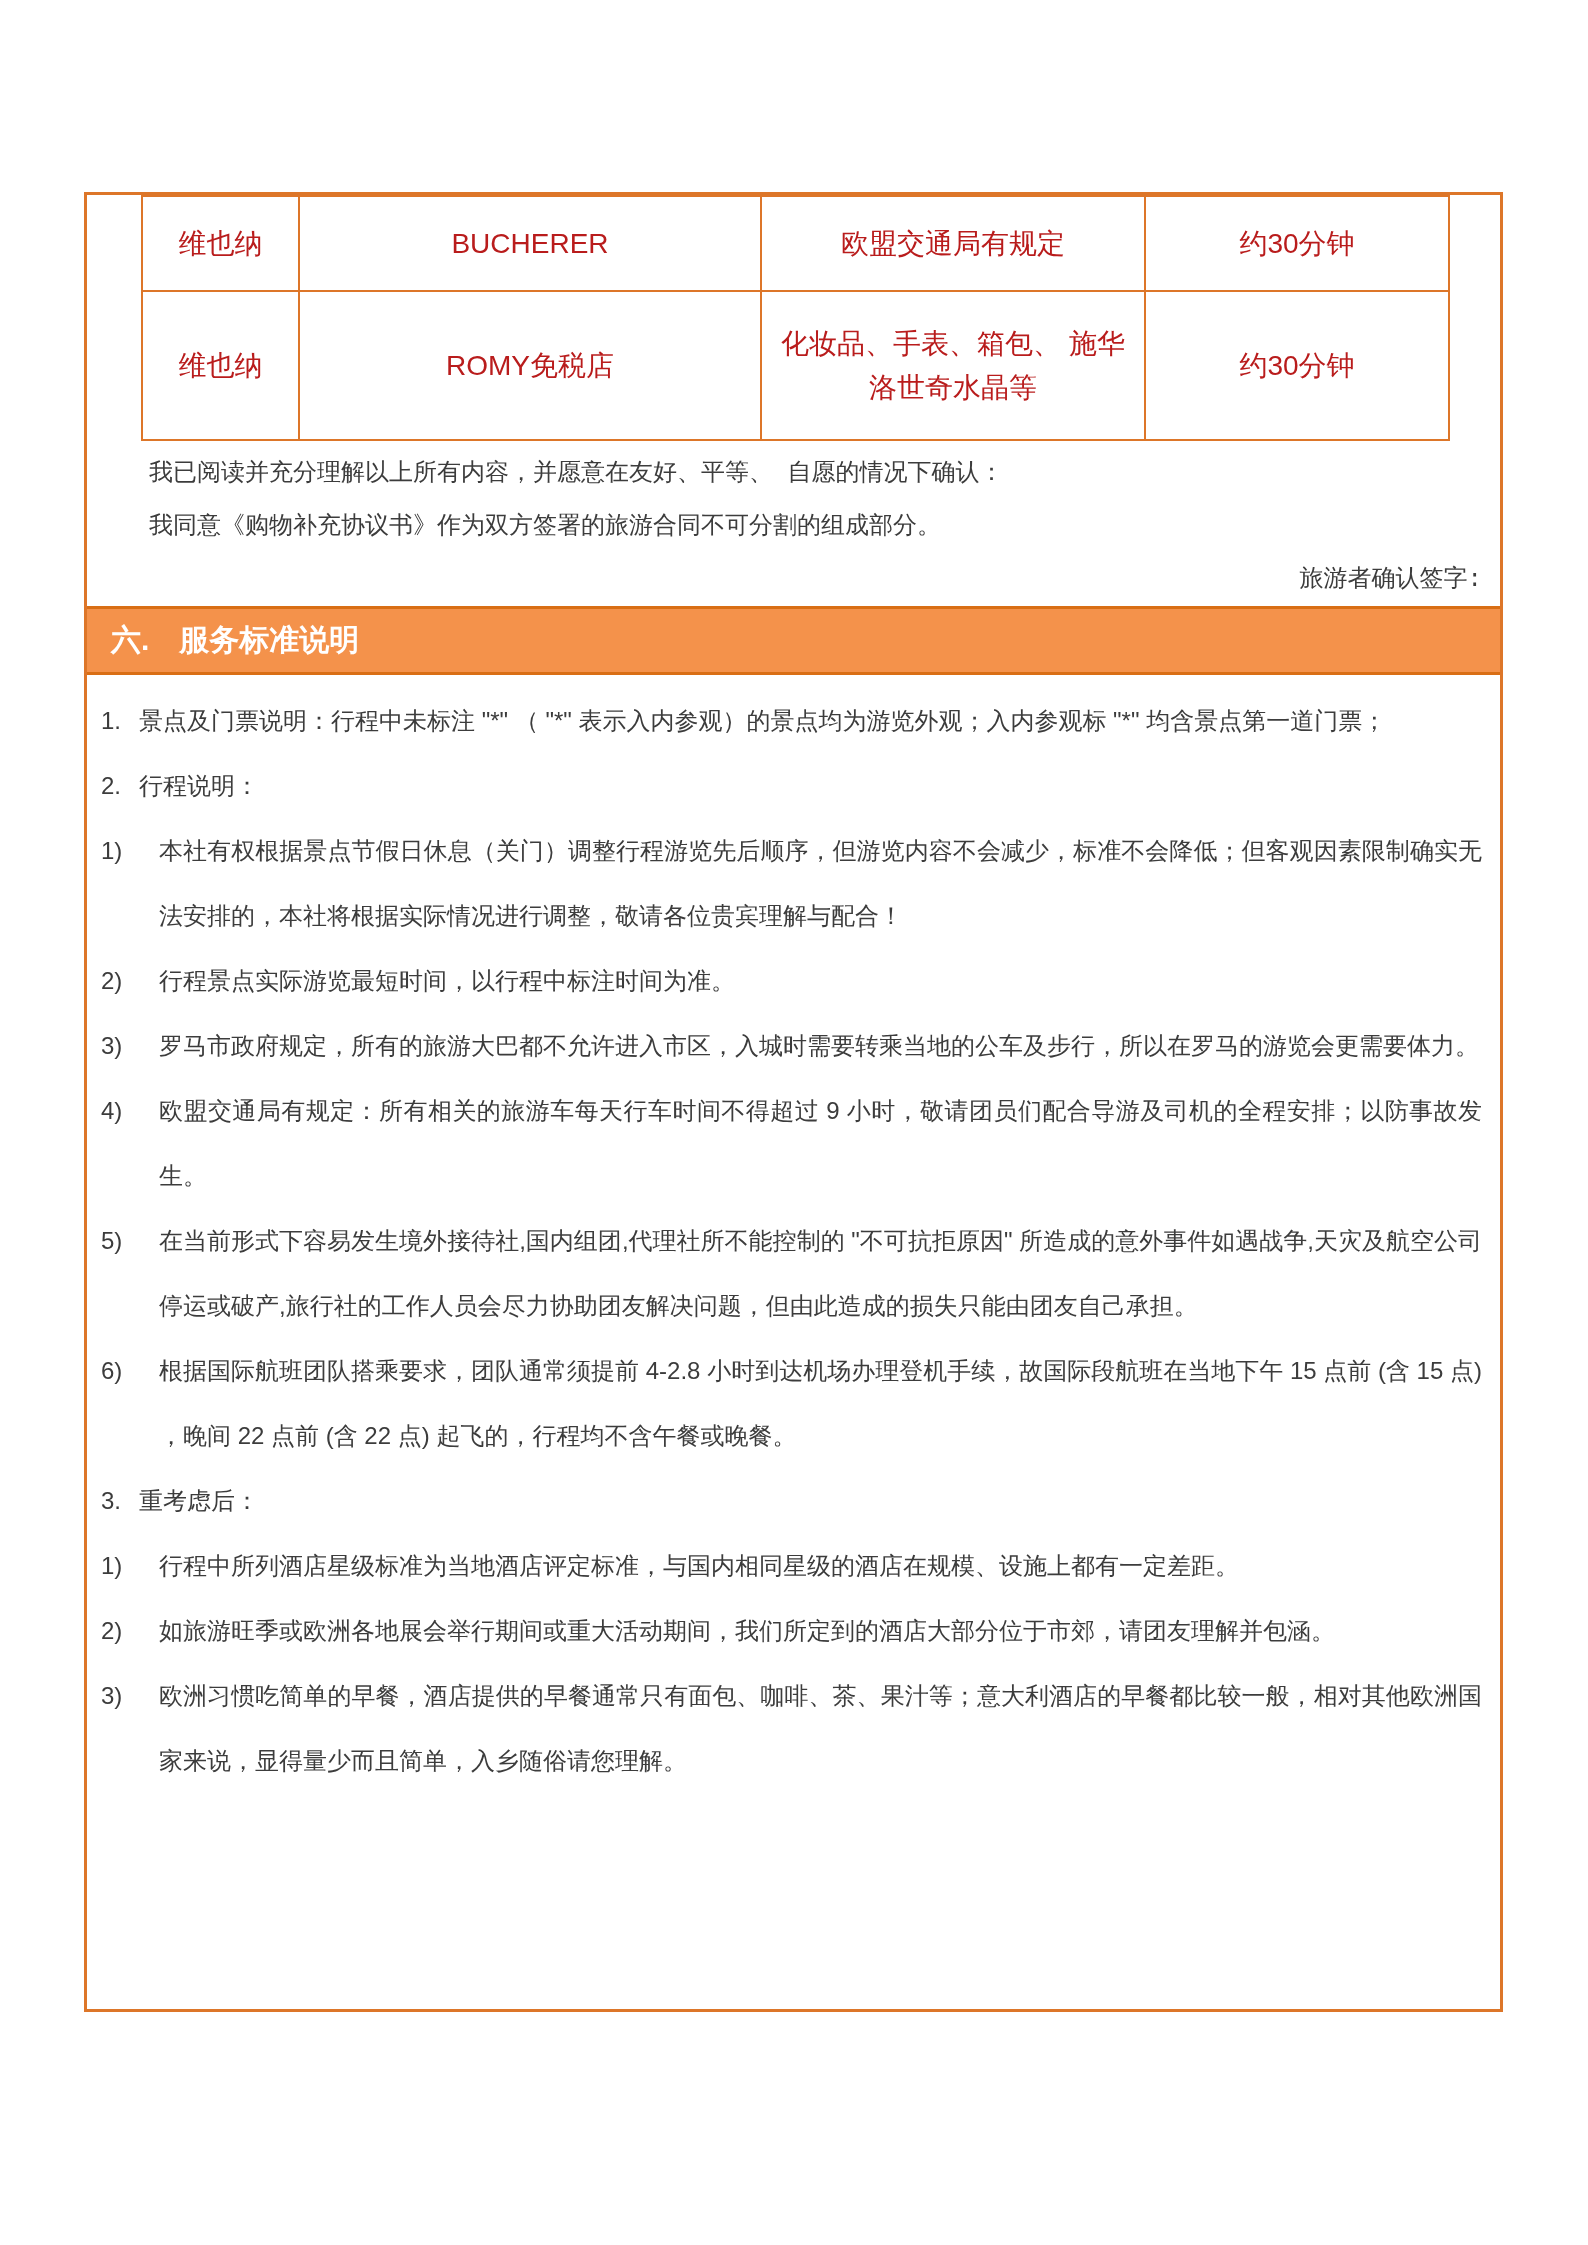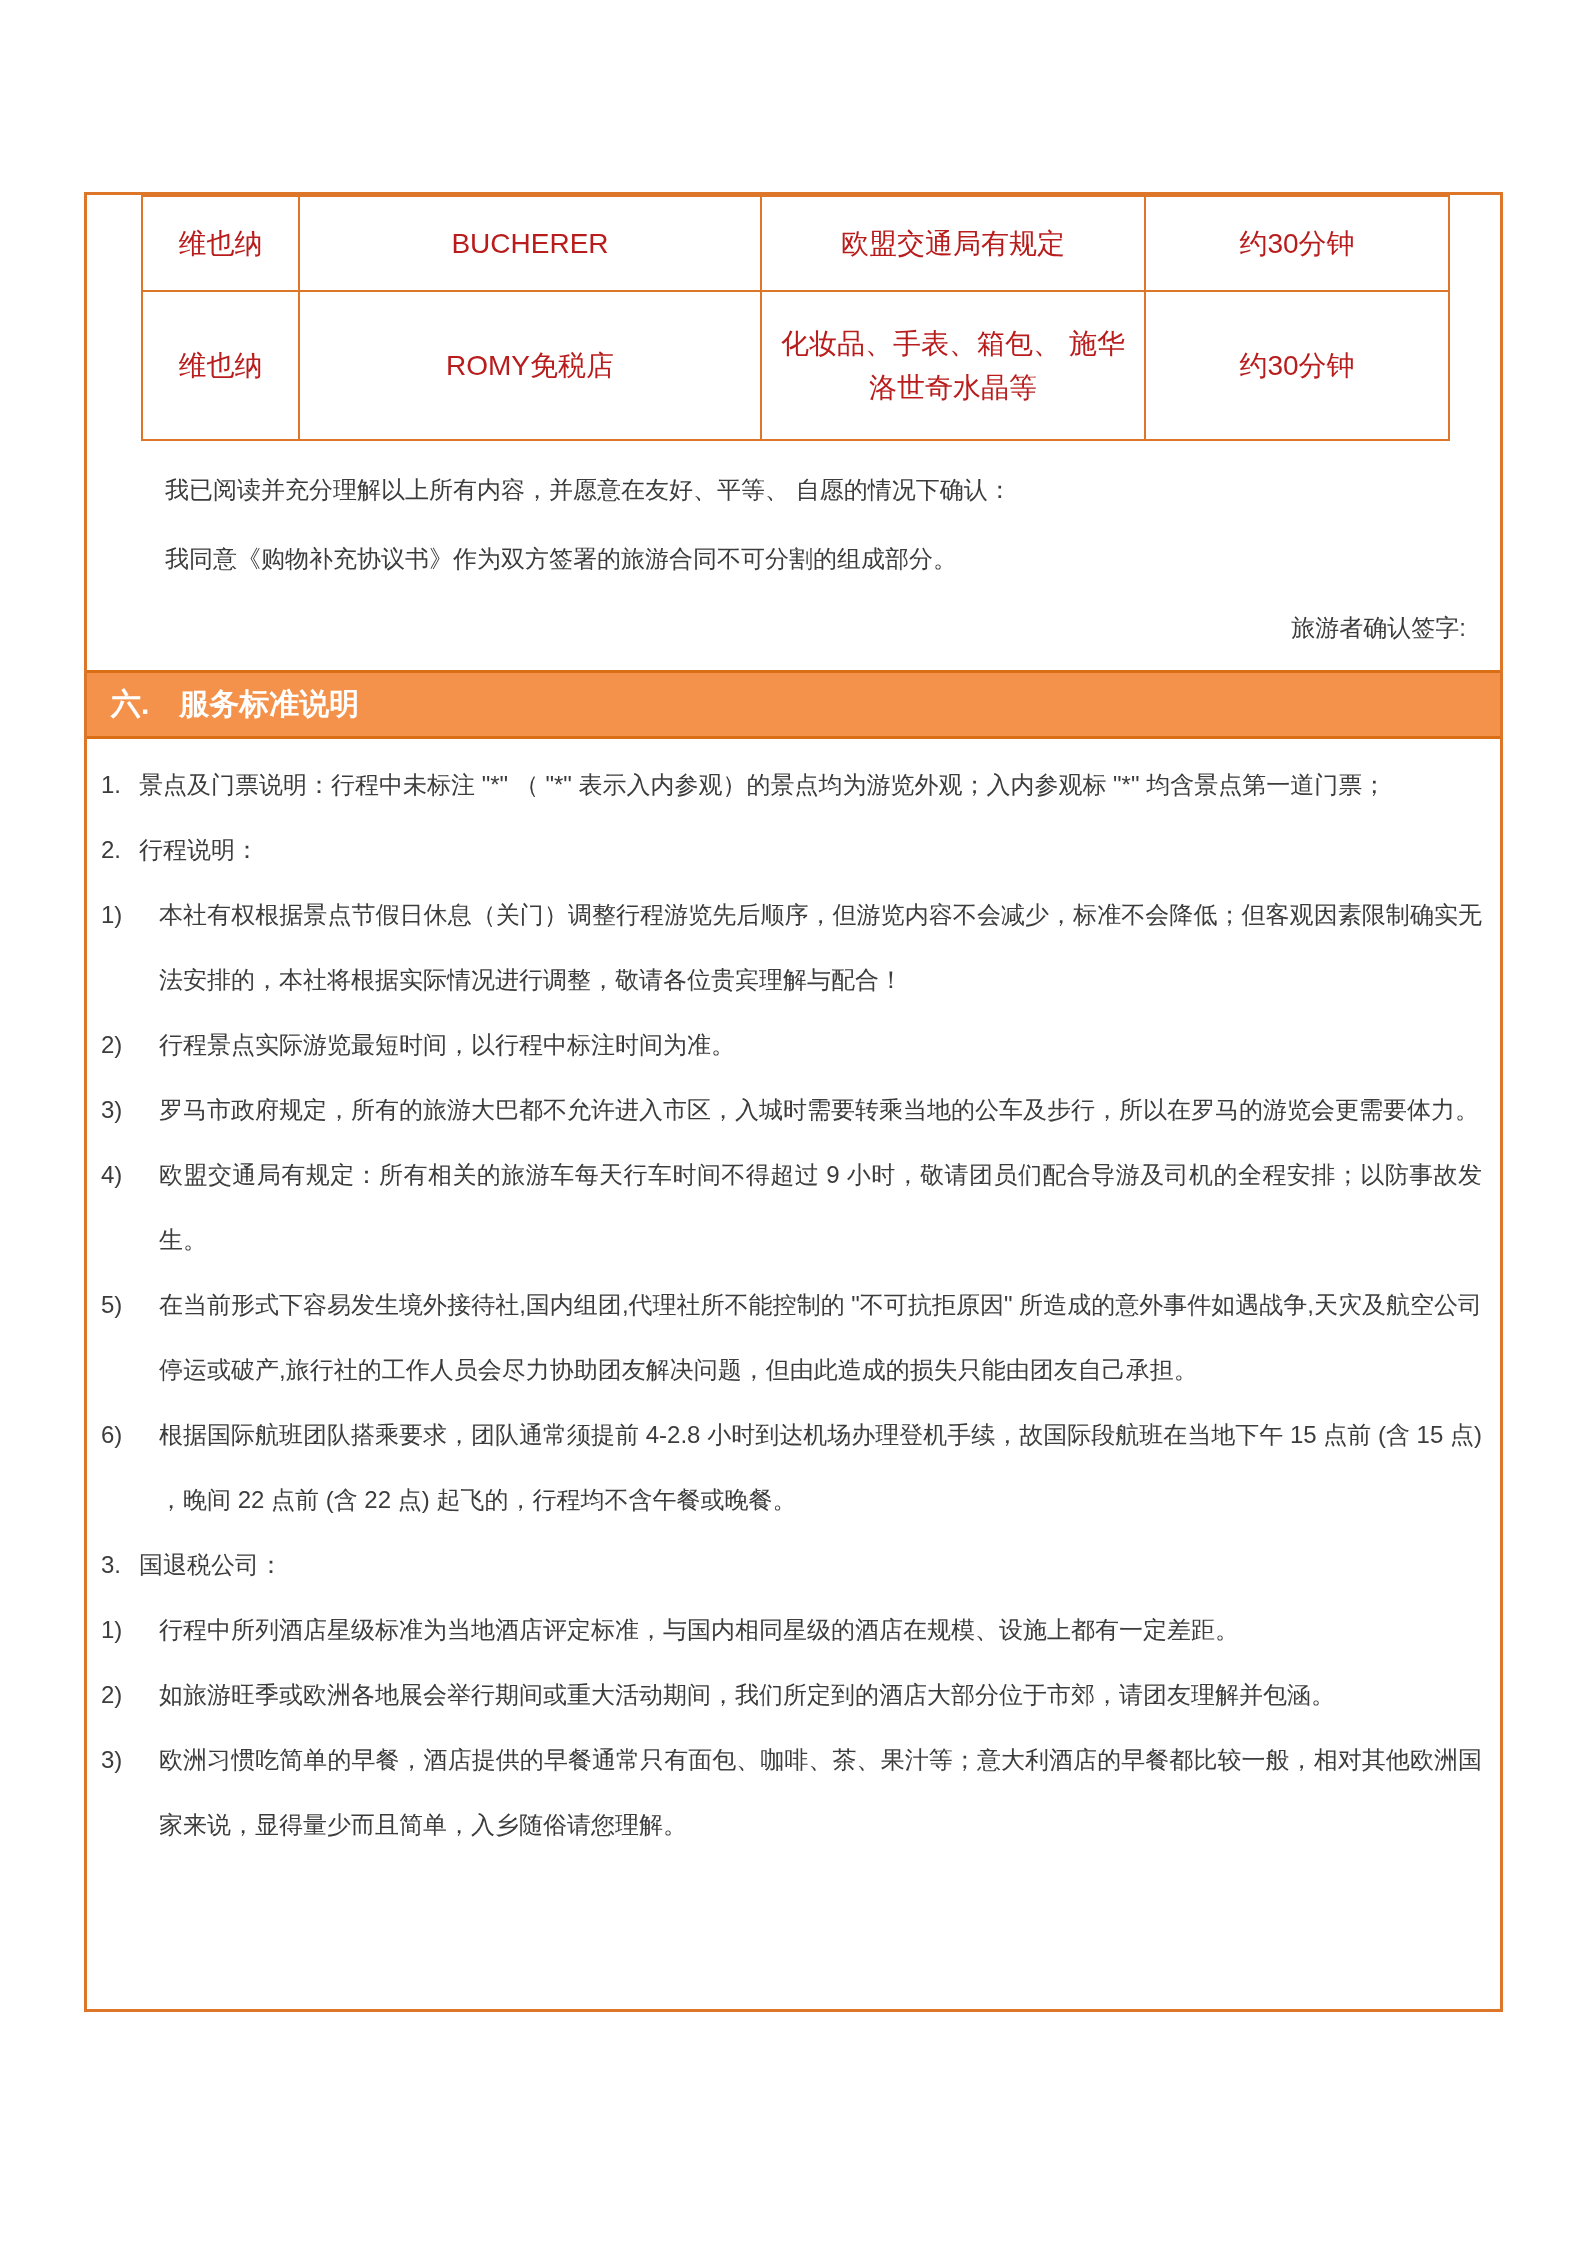--- a/index.html
+++ b/index.html
@@ -36,21 +36,21 @@
     line-height:1.55;
   }
   tr.r1{height:95px;}
   tr.r2{height:149px;}
   
   .confirm{
     padding:6px 18px 0 14px;
     font-size:24px;
     line-height:53px;
   }
-  .confirm p{margin:16px;text-indent:48px;}
+  .confirm p{margin:0;text-indent:48px;font-family:Liberation Mono, monospace;}
   .c-body{text-align:justify;}
   .c-agree{margin-top:52px;}
   .c-sign{margin-top:9px;text-align:right;}
   
   .banner{
     box-sizing:border-box;
     height:69px;
     background:#f4924b;
     border-top:3px solid #d96e15;
     border-bottom:3px solid #d96e15;
@@ -138,21 +138,21 @@
       <div class="note lvl2">
         <span class="n">5)</span>
         <div class="t">在当前形式下容易发生境外接待社,国内组团,代理社所不能控制的 "不可抗拒原因" 所造成的意外事件如遇战争,天灾及航空公司停运或破产,旅行社的工作人员会尽力协助团友解决问题，但由此造成的损失只能由团友自己承担。</div>
       </div>
       <div class="note lvl2">
         <span class="n">6)</span>
         <div class="t">根据国际航班团队搭乘要求，团队通常须提前 4-2.8 小时到达机场办理登机手续，故国际段航班在当地下午 15 点前 (含 15 点) ，晚间 22 点前 (含 22 点) 起飞的，行程均不含午餐或晚餐。</div>
       </div>
       <div class="note lvl1">
         <span class="n">3.</span>
-        <div class="t">国退税公司：</div>
+        <div class="t">重考虑后：</div>
       </div>
       <div class="note lvl2">
         <span class="n">1)</span>
         <div class="t">行程中所列酒店星级标准为当地酒店评定标准，与国内相同星级的酒店在规模、设施上都有一定差距。</div>
       </div>
       <div class="note lvl2">
         <span class="n">2)</span>
         <div class="t">如旅游旺季或欧洲各地展会举行期间或重大活动期间，我们所定到的酒店大部分位于市郊，请团友理解并包涵。</div>
       </div>
       <div class="note lvl2">

